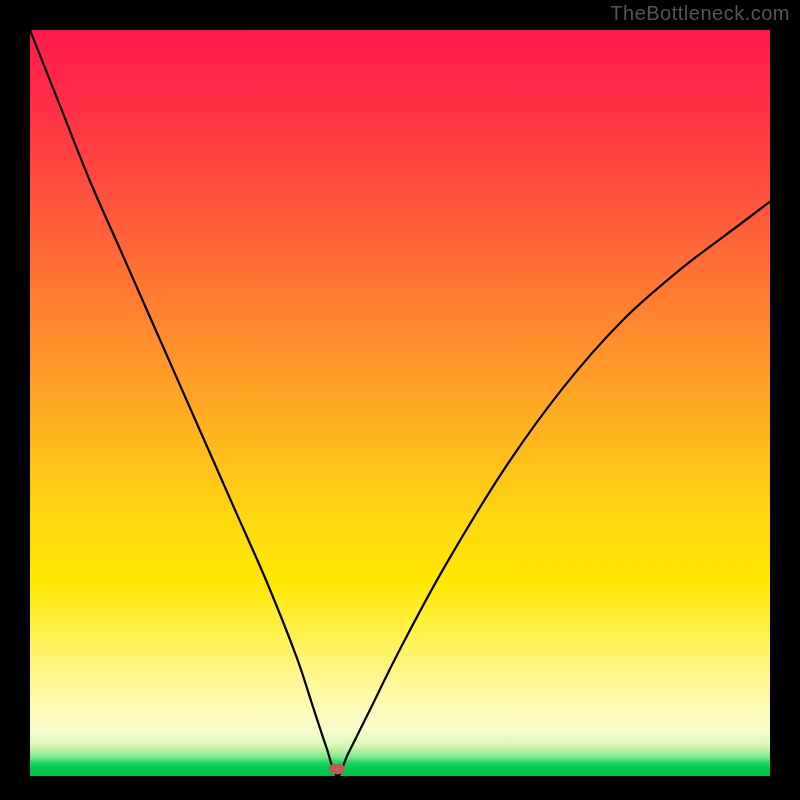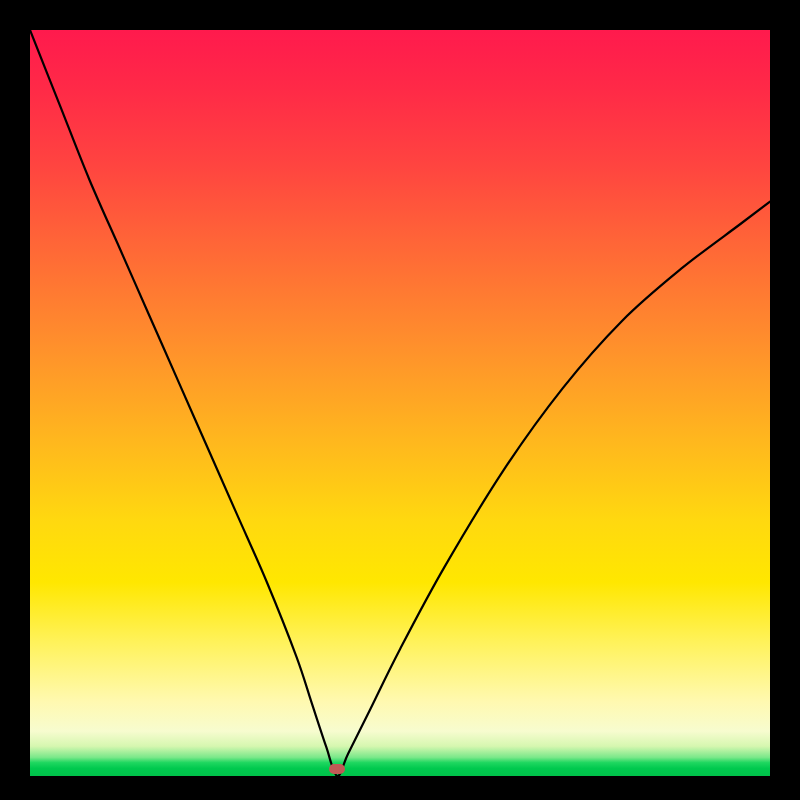--- a/index.html
+++ b/index.html
@@ -69,20 +69,21 @@
     background: #c05a56;
     z-index: 12;
     transform: translate(-50%, -50%);
   }
 </style>
 </head>
 <body>
 
 <div class="stage">
 
+  <div class="watermark">TheBottleneck.com</div>
 
   <div class="gradient"></div>
 
   <svg class="curve" viewBox="0 0 740 746" preserveAspectRatio="none">
     <path id="curve-path" fill="none" stroke="#000" stroke-width="2.2" stroke-linecap="round" stroke-linejoin="round" d="M 0.0 0.0 C 4.9 12.4, 19.7 49.7, 29.6 74.6 C 39.5 99.5, 49.3 125.6, 59.2 149.2 C 69.1 172.8, 78.9 194.0, 88.8 216.3 C 98.7 238.7, 108.5 261.1, 118.4 283.5 C 128.3 305.9, 138.1 328.2, 148.0 350.6 C 157.9 373.0, 167.7 395.4, 177.6 417.8 C 187.5 440.1, 197.3 462.5, 207.2 484.9 C 217.1 507.3, 226.9 528.4, 236.8 552.0 C 246.7 575.7, 259.0 606.7, 266.4 626.6 C 273.8 646.5, 276.3 656.5, 281.2 671.4 C 286.1 686.3, 291.7 703.7, 296.0 716.2 C 300.3 728.6, 303.4 744.8, 307.1 746.0 C 310.8 747.2, 312.6 734.8, 318.2 723.6 C 323.8 712.4, 331.8 696.3, 340.4 678.9 C 349.0 661.5, 357.7 642.8, 370.0 619.2 C 382.3 595.6, 397.1 567.0, 414.4 537.1 C 431.7 507.3, 453.9 470.0, 473.6 440.1 C 493.3 410.3, 513.1 382.9, 532.8 358.1 C 552.5 333.2, 572.3 310.8, 592.0 290.9 C 611.7 271.0, 631.5 254.9, 651.2 238.7 C 670.9 222.6, 695.6 205.2, 710.4 194.0 C 725.2 182.8, 735.1 175.3, 740.0 171.6"></path>
   </svg>
 
   <div class="marker" id="min-marker" style="left: 337.1px; top: 769.286px; background: rgb(192, 90, 86);"></div>
 </div>
 

